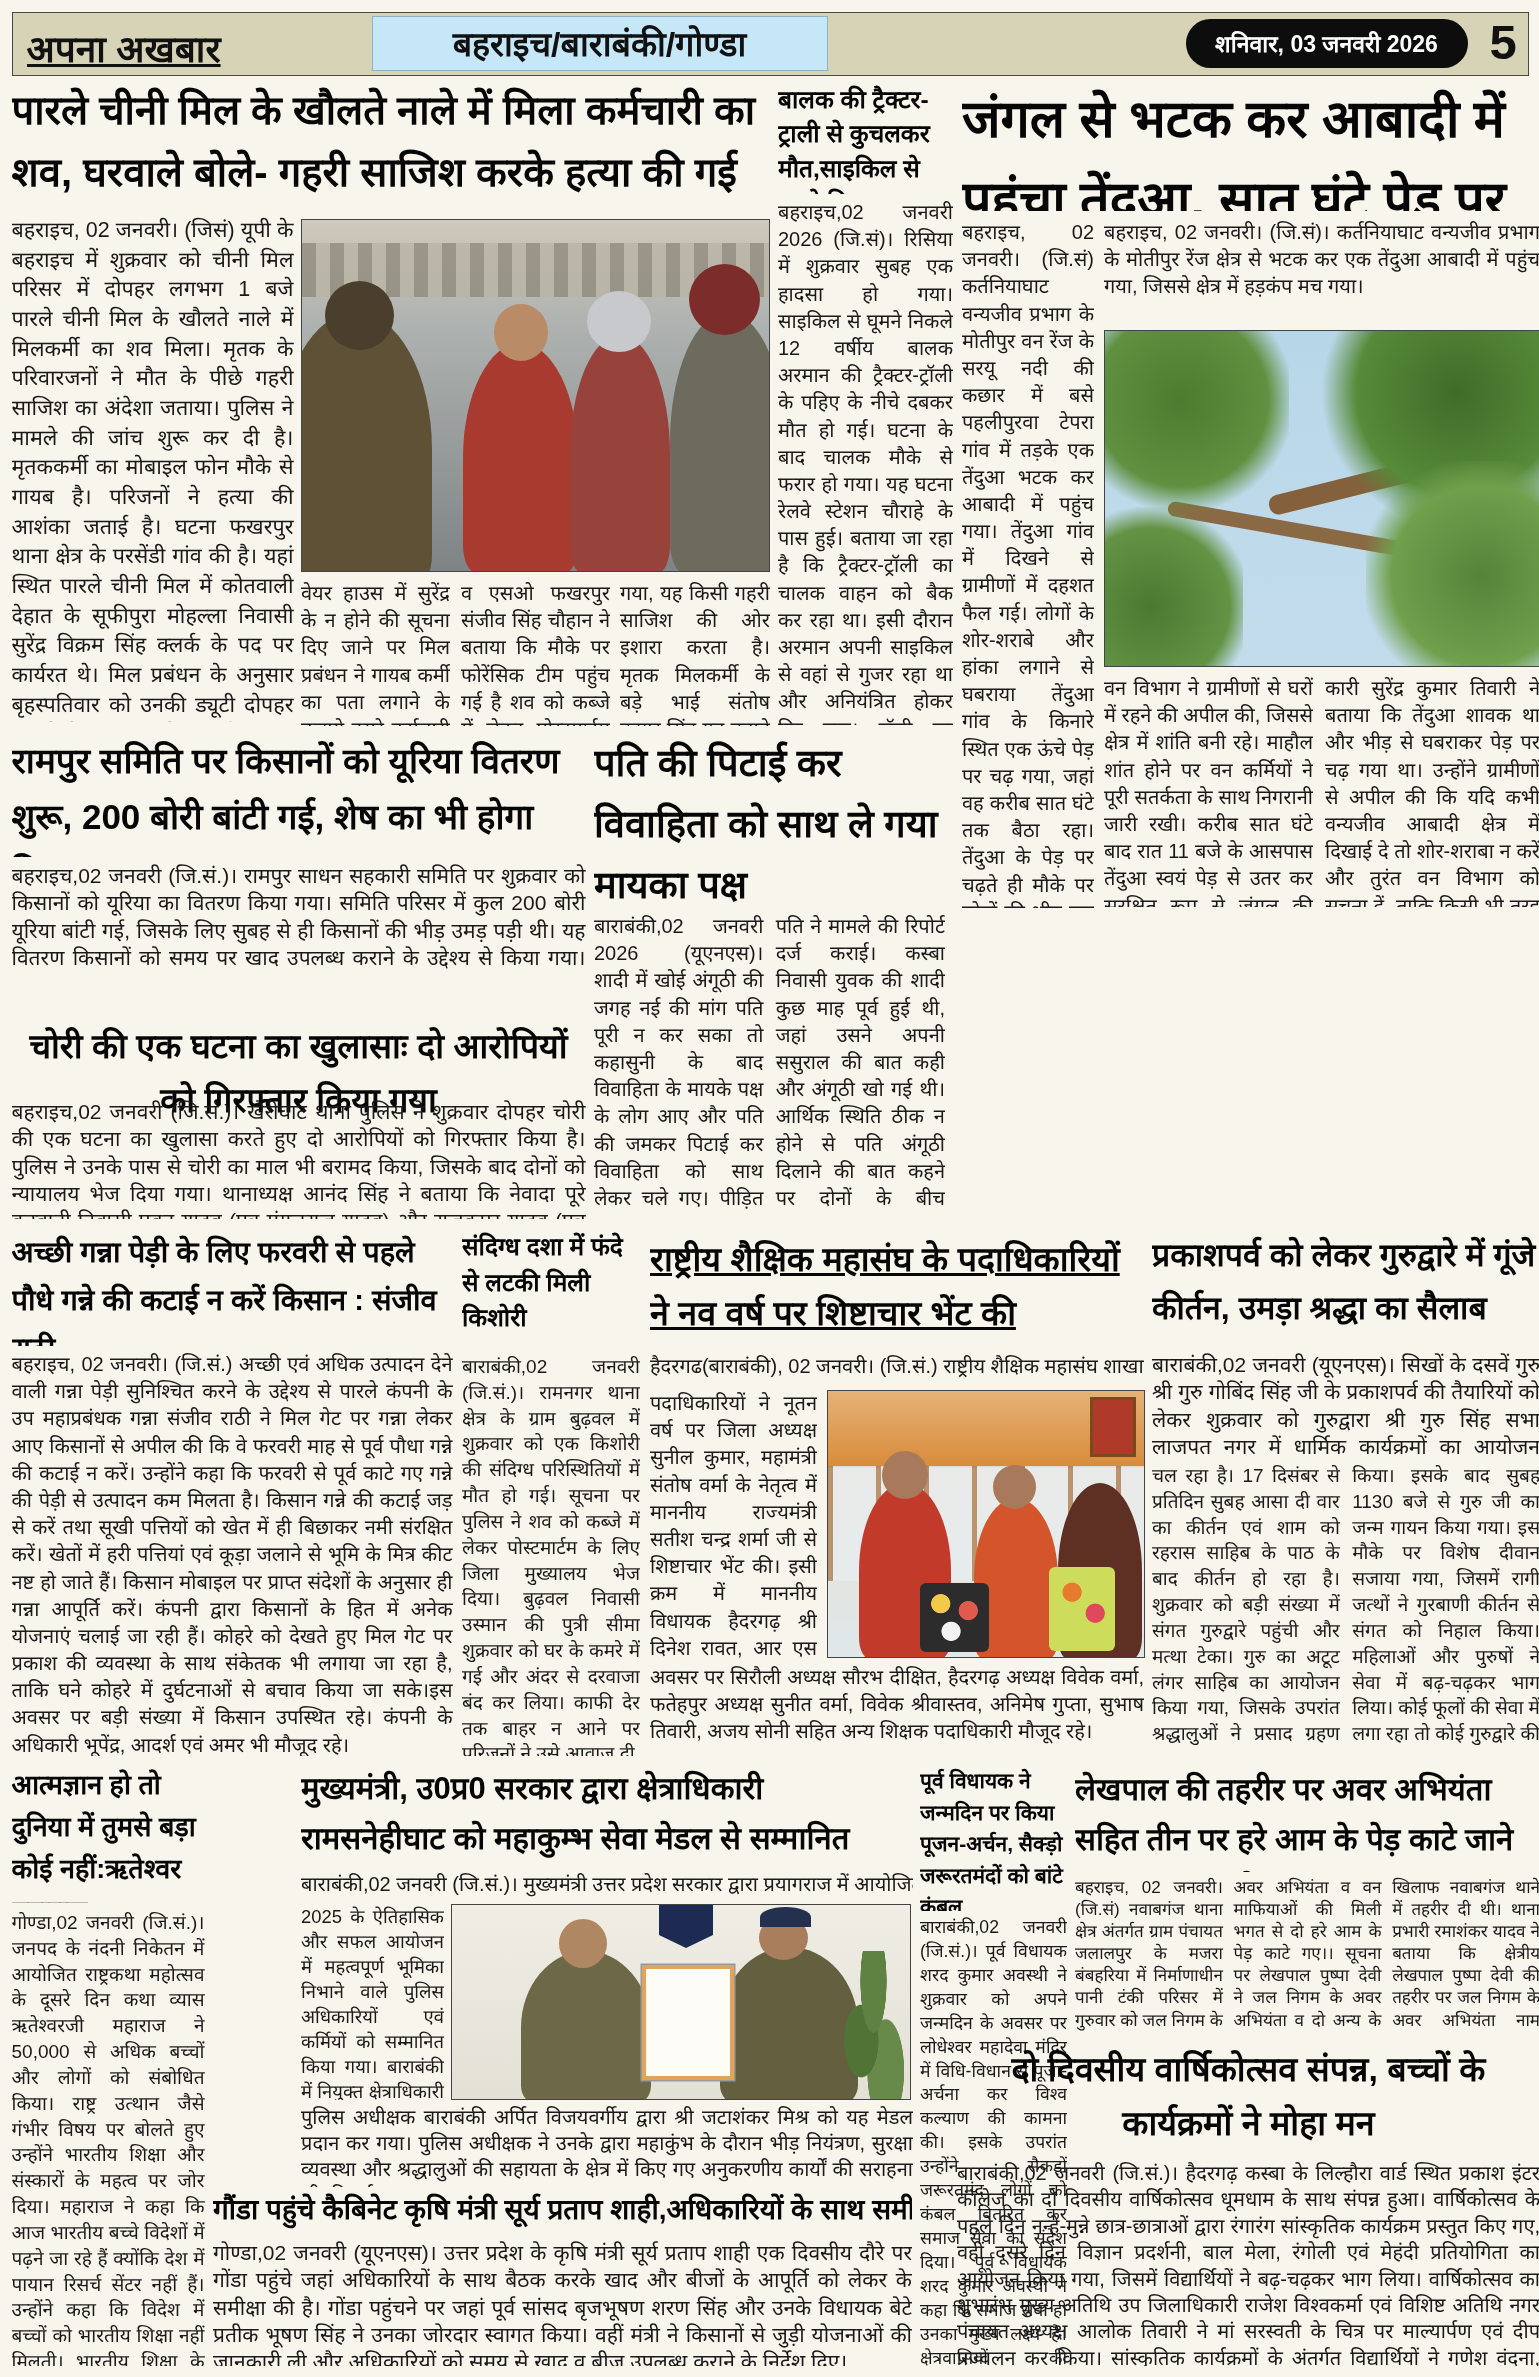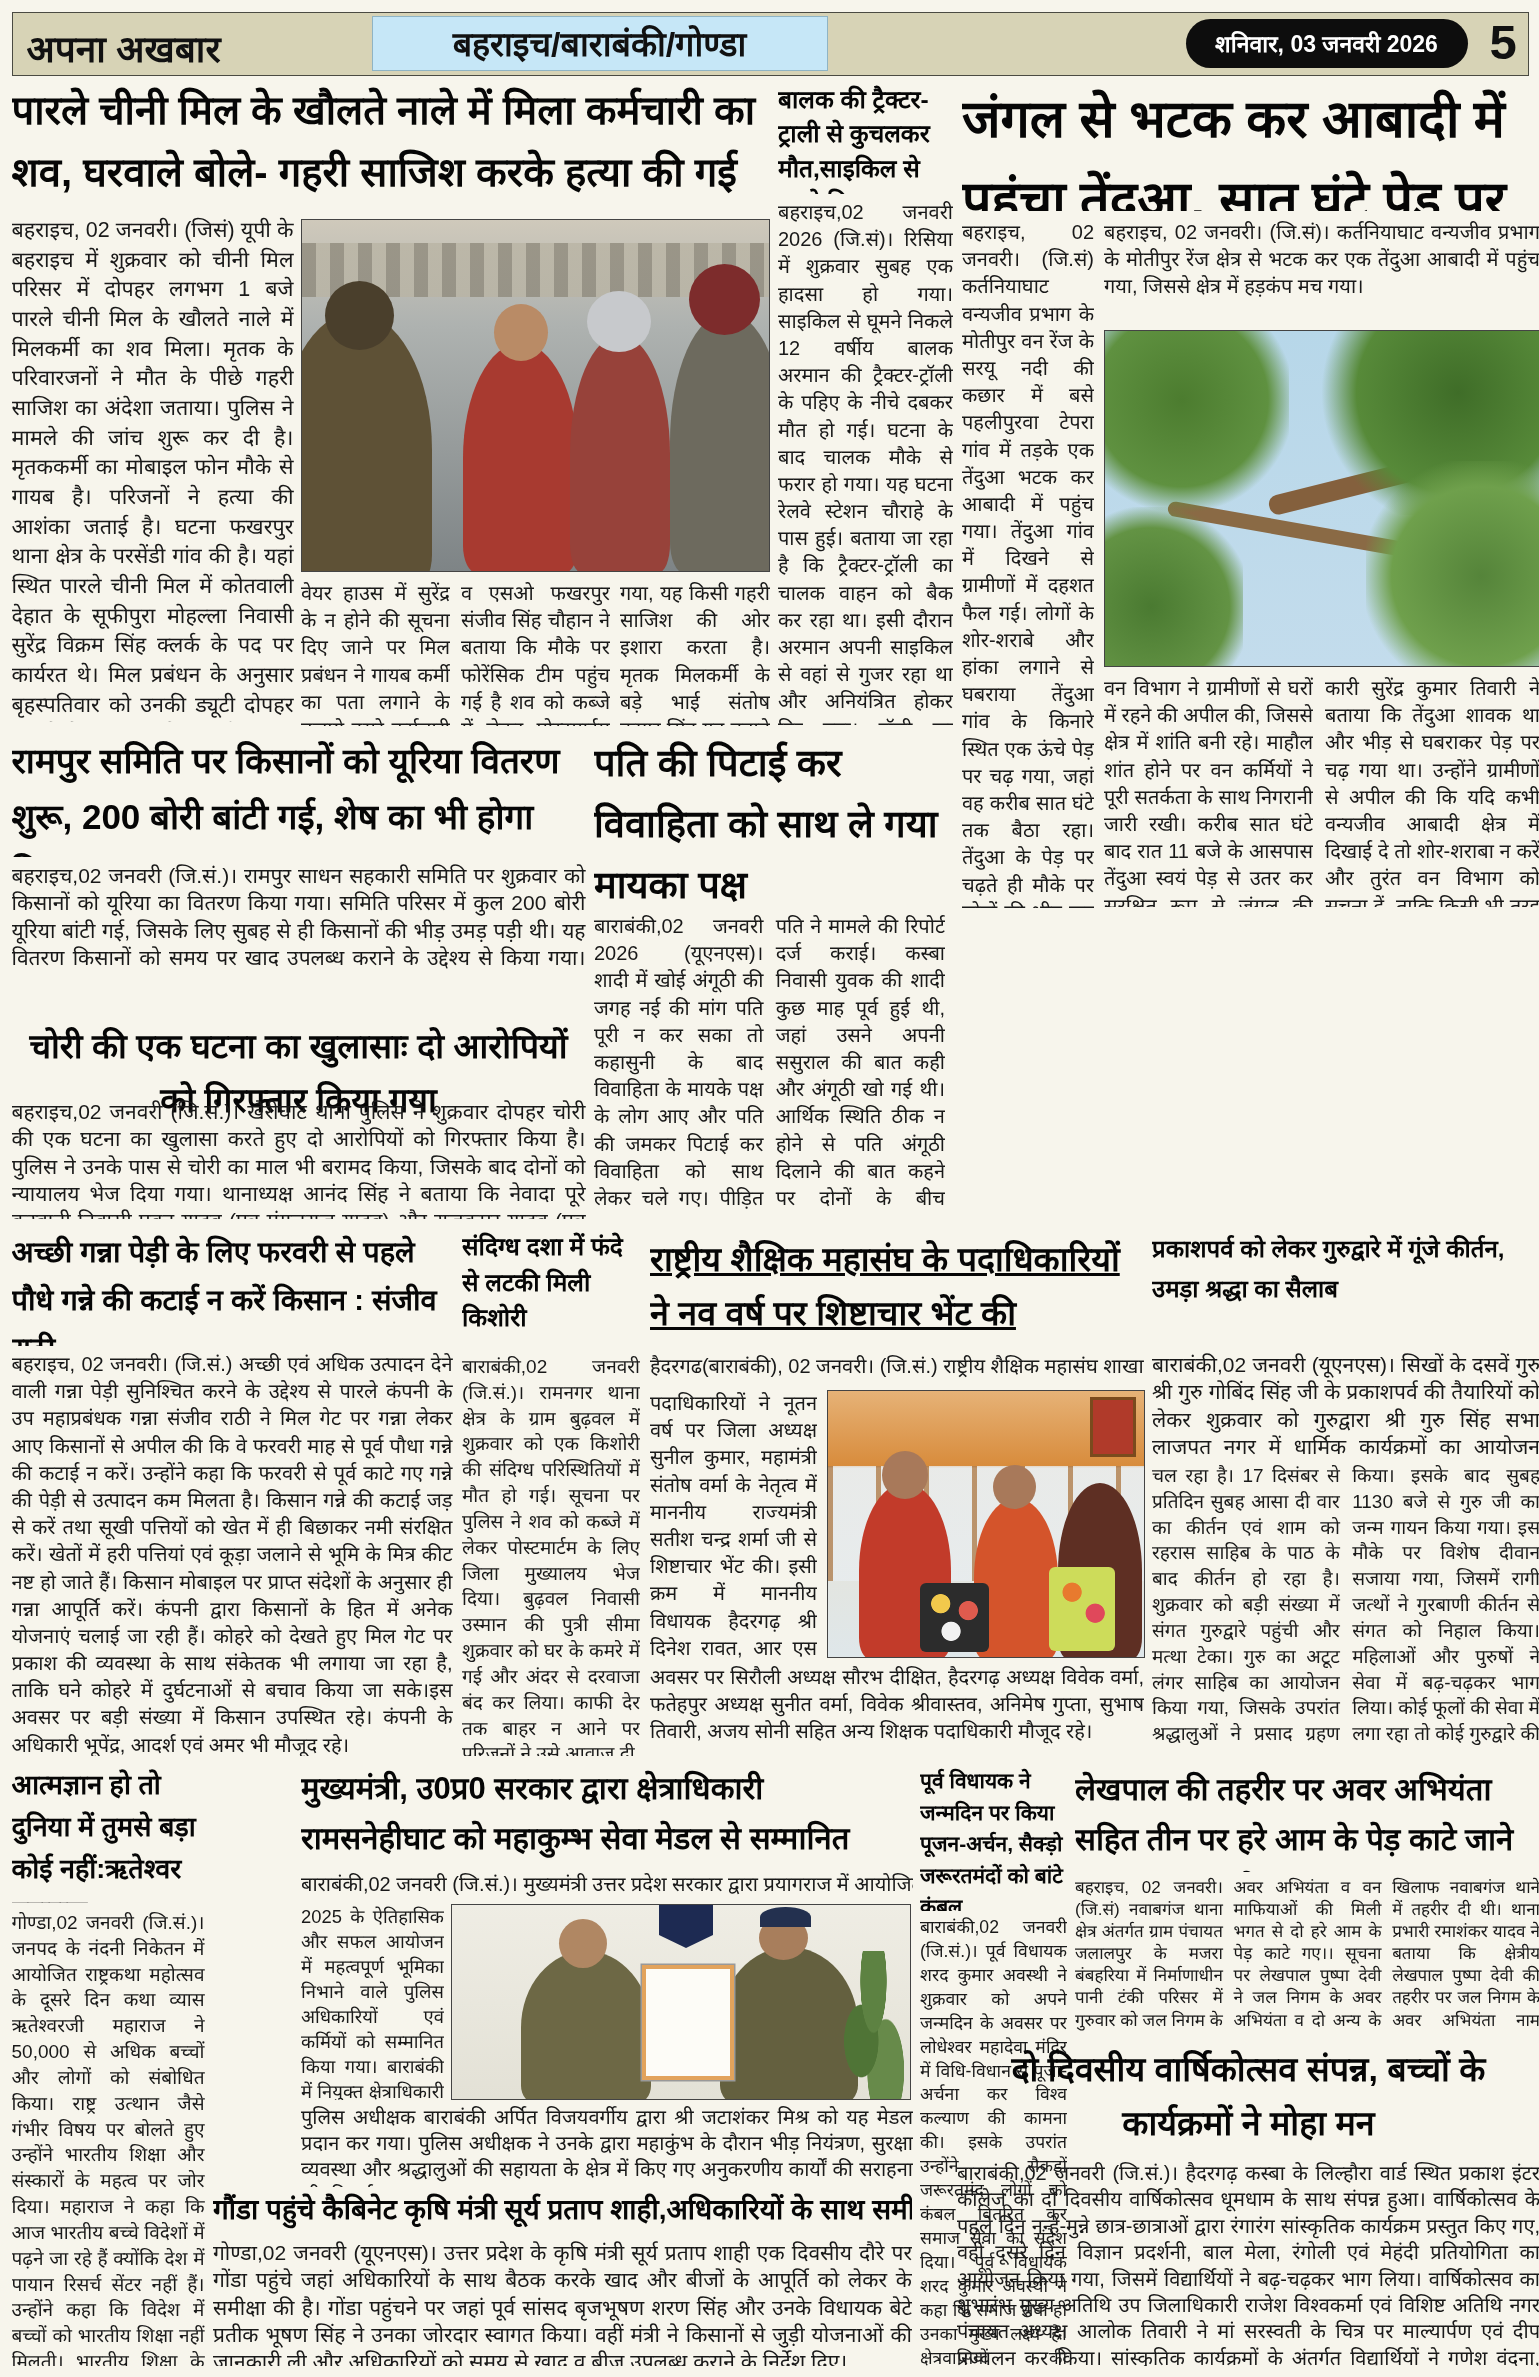--- a/index.html
+++ b/index.html
@@ -20,21 +20,21 @@
   
   .blob { position:absolute; border-radius:50% 50% 12% 12%; }
   .head { position:absolute; border-radius:50%; }
 </style>
 </head>
 <body>
 
 <div id="page">
 
   <div id="masthead" class="abs">
-    <div class="abs" style="left:14px; top:9.2px; width:330px; font-size:37px; font-weight:bold;">अपना अखबार</div>
+    <div class="abs" style="left:14px; top:9.2px; width:330px; font-size:37px; font-weight:bold;text-decoration:underline;">अपना अखबार</div>
     <div id="edition-box">
       <span style="font-size:34px; font-weight:bold;">बहराइच/बाराबंकी/गोण्डा</span>
     </div>
     <div id="date-pill">
       <span style="font-size:23px; font-weight:bold;">शनिवार, 03 जनवरी 2026</span>
     </div>
     <div class="abs" style="right:10.7px; top:1.5px; font-size:49px; font-weight:bold;">5</div>
   </div>
 
   <div class="abs hl" style="left:11.5px; top:79px; width:755px; height:129px; font-size:40px; line-height:1.55;">पारले चीनी मिल के खौलते नाले में मिला कर्मचारी का शव, घरवाले बोले- गहरी साजिश करके हत्या की गई</div>
@@ -99,21 +99,21 @@
     <div class="blob" style="left:31px; top:92px; width:92px; height:176px; background:#c23b2a;"></div>
     <div class="head" style="left:54px; top:60px; width:46px; height:48px; background:#a8795a;"></div>
     <div class="blob" style="left:146px; top:107px; width:84px; height:161px; background:#d4542b;"></div>
     <div class="head" style="left:165px; top:74px; width:43px; height:44px; background:#a8795a;"></div>
     <div class="blob" style="left:230px; top:92px; width:84px; height:176px; background:#5e2f23;"></div>
     <div class="abs" style="left:92px; top:192px; width:69px; height:69px; background:radial-gradient(circle at 30% 30%, #f2c94c 9.2px, transparent 10px), radial-gradient(circle at 70% 40%, #e05b4e 9.2px, transparent 10px), radial-gradient(circle at 45% 70%, #f2f2f2 9.2px, transparent 10px), #2c2c2c; border-radius:6.1px;"></div>
     <div class="abs" style="left:221px; top:176px; width:66px; height:84px; background:radial-gradient(circle at 35% 30%, #e87a2e 9.2px, transparent 10px), radial-gradient(circle at 70% 55%, #e0485b 9.2px, transparent 10px), #cddc5a; border-radius:6.1px;"></div>
   </div>
   <div class="abs body-sm" style="left:650px; top:1664px; width:494px; height:90px;">अवसर पर सिरौली अध्यक्ष सौरभ दीक्षित, हैदरगढ़ अध्यक्ष विवेक वर्मा, फतेहपुर अध्यक्ष सुनीत वर्मा, विवेक श्रीवास्तव, अनिमेष गुप्ता, सुभाष तिवारी, अजय सोनी सहित अन्य शिक्षक पदाधिकारी मौजूद रहे।</div>
 
-  <div class="abs hl" style="left:1152px; top:1229px; width:388px; height:117px; font-size:24px; line-height:1.65;">प्रकाशपर्व को लेकर गुरुद्वारे में गूंजे कीर्तन, उमड़ा श्रद्धा का सैलाब</div>
+  <div class="abs hl" style="left:1152px; top:1229px; width:388px; height:117px; font-size:32px; line-height:1.65;">प्रकाशपर्व को लेकर गुरुद्वारे में गूंजे कीर्तन, उमड़ा श्रद्धा का सैलाब</div>
   <div class="abs body-sm" style="left:1152px; top:1351px; width:388px; height:107px; font-size:21px; line-height:1.3;">बाराबंकी,02 जनवरी (यूएनएस)। सिखों के दसवें गुरु श्री गुरु गोबिंद सिंह जी के प्रकाशपर्व की तैयारियों को लेकर शुक्रवार को गुरुद्वारा श्री गुरु सिंह सभा लाजपत नगर में धार्मिक कार्यक्रमों का आयोजन किया गया। गुरुद्वारे में कई दिनों से स्त्री सत्संग की ओर से सुखमनी साहिब जी का पाठ</div>
   <div class="abs body-sm cols2" style="left:1152px; top:1463px; width:388px; height:295px; font-size:19px;">चल रहा है। 17 दिसंबर से प्रतिदिन सुबह आसा दी वार का कीर्तन एवं शाम को रहरास साहिब के पाठ के बाद कीर्तन हो रहा है। शुक्रवार को बड़ी संख्या में संगत गुरुद्वारे पहुंची और मत्था टेका। गुरु का अटूट लंगर साहिब का आयोजन किया गया, जिसके उपरांत श्रद्धालुओं ने प्रसाद ग्रहण किया। इसके बाद सुबह 1130 बजे से गुरु जी का जन्म गायन किया गया। इस मौके पर विशेष दीवान सजाया गया, जिसमें रागी जत्थों ने गुरबाणी कीर्तन से संगत को निहाल किया। महिलाओं और पुरुषों ने सेवा में बढ़-चढ़कर भाग लिया। कोई फूलों की सेवा में लगा रहा तो कोई गुरुद्वारे की सफाई-सजावट में। प्रकाशपर्व के उपलक्ष्य में 4 जनवरी को नगर कीर्तन निकाला जाएगा, जो नगर के विभिन्न मार्गों से होकर गुजरेगा। शोभा यात्रा गुरुद्वारे से निकलकर सहित विभिन्न प्रमुख मार्गों से गुजरते हुए शाम लगभग 6 बजे पुनः गुरुद्वारा पहुंचेगी। इस संबंध में जानकारी सेवादार सरदार भूपेंद्र सिंह, सरदार चरनजीत सिंह और सरदार राजदीप सिंह ने दी।</div>
 
   <div class="abs hl" style="left:11.5px; top:1765px; width:193px; height:138px; font-size:27px; line-height:1.55;">आत्मज्ञान हो तो दुनिया में तुमसे बड़ा कोई नहीं:ऋतेश्वर महाराज</div>
   <div class="abs body-sm" style="left:11.5px; top:1910px; width:193px; height:456px; font-size:19px;">गोण्डा,02 जनवरी (जि.सं.)। जनपद के नंदनी निकेतन में आयोजित राष्ट्रकथा महोत्सव के दूसरे दिन कथा व्यास ऋतेश्वरजी महाराज ने 50,000 से अधिक बच्चों और लोगों को संबोधित किया। राष्ट्र उत्थान जैसे गंभीर विषय पर बोलते हुए उन्होंने भारतीय शिक्षा और संस्कारों के महत्व पर जोर दिया। महाराज ने कहा कि आज भारतीय बच्चे विदेशों में पढ़ने जा रहे हैं क्योंकि देश में पायान रिसर्च सेंटर नहीं हैं। उन्होंने कहा कि विदेश में बच्चों को भारतीय शिक्षा नहीं मिलती। भारतीय शिक्षा के बिना समाज अधूरा है, और विदेश से पढ़कर आने वाले भारतीय शिक्षा, संस्कार और समाज को नहीं समझ पाते, जिससे समाज के प्रति उनका लगाव कम हो जाता है। उन्होंने बताया कि यह राष्ट्रकथा महोत्सव भारतीय शिक्षा, संस्कार, समाज और शिक्षा को लेकर लोगों को जागरूक करने के लिए आयोजित किया जा रहा है। इस महोत्सव में बड़ी संख्या में लोग और बच्चे शामिल हो रहे हैं। बिग मंच जैसी अंग्रेजी को बढ़ावा देने वाले विज्ञापनों पर निशाना साधा।</div>
 
   <div class="abs hl" style="left:301px; top:1764px; width:612px; height:103px; font-size:31px; line-height:1.6;">मुख्यमंत्री, उ0प्र0 सरकार द्वारा क्षेत्राधिकारी रामसनेहीघाट को महाकुम्भ सेवा मेडल से सम्मानित किया गया</div>
   <div class="abs body-sm" style="left:301px; top:1871px; width:612px; height:29px; white-space:nowrap;">बाराबंकी,02 जनवरी (जि.सं.)। मुख्यमंत्री उत्तर प्रदेश सरकार द्वारा प्रयागराज में आयोजित महाकुंभ</div>
   <div class="abs body-sm" style="left:301px; top:1904px; width:143px; height:196px; font-size:18.4px;">2025 के ऐतिहासिक और सफल आयोजन में महत्वपूर्ण भूमिका निभाने वाले पुलिस अधिकारियों एवं कर्मियों को सम्मानित किया गया। बाराबंकी में नियुक्त क्षेत्राधिकारी रामसनेहीघाट जटाशंकर मिश्र को प्रयागराज महाकुम्भ 2025 के दौरान श्रद्धालुओं की सुरक्षा, कानून एवं शांति व्यवस्था बनाए रखने, उनकी सेवा, समर्पण भाव के लिए 'महाकुम्भ सेवा मेडल' एवं प्रशस्ति पत्र से सम्मानित किया गया। बाराबंकी</div>
   <div class="abs photo" style="left:451px; top:1904px; width:460px; height:196px; background:linear-gradient(180deg,#efede4 0%,#e3e1d6 100%);">

